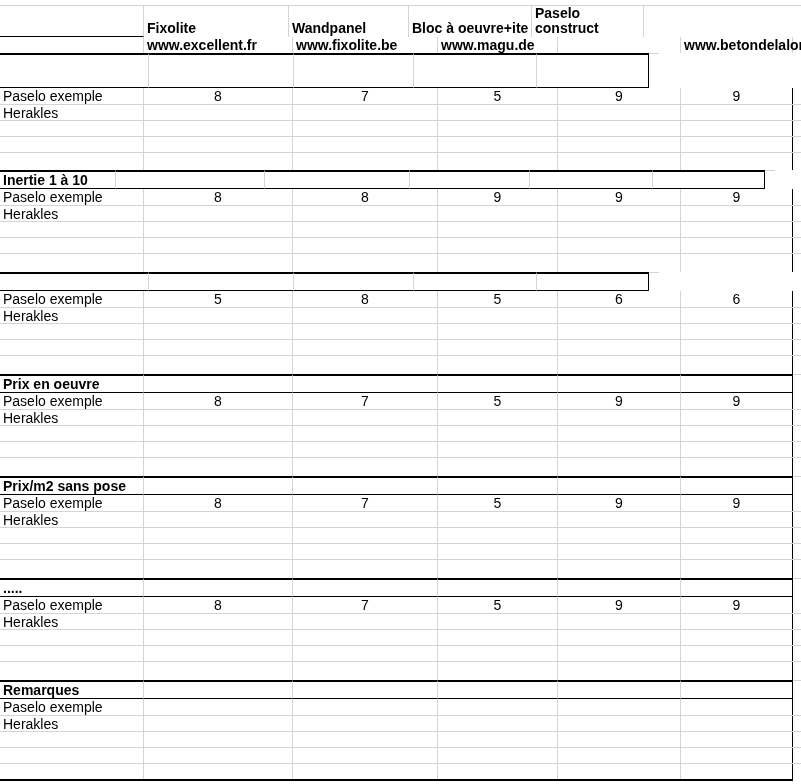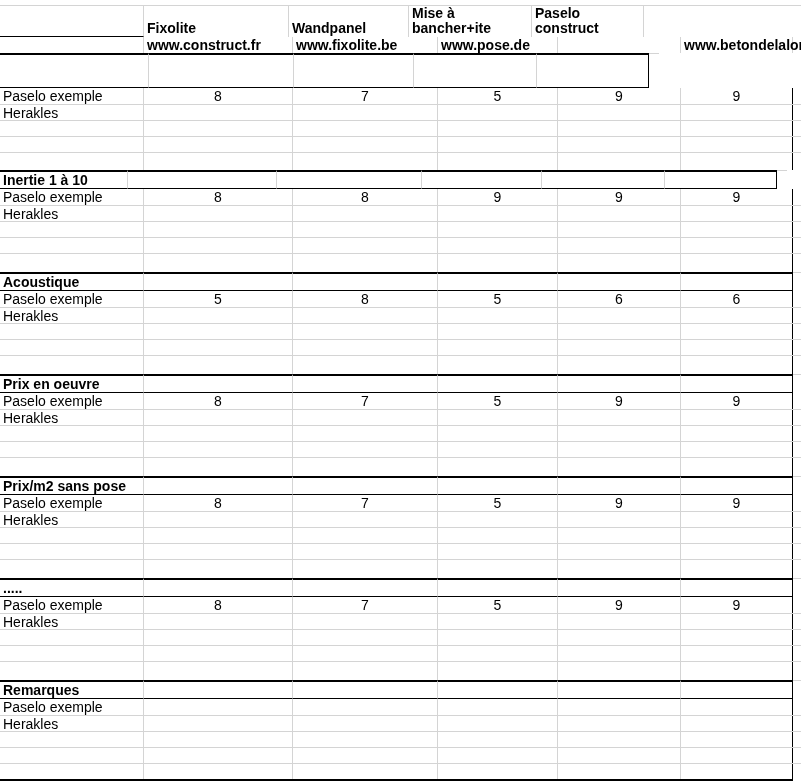--- a/index.html
+++ b/index.html
@@ -38,29 +38,29 @@
 </style>
 </head>
 <body>
 
 <div class="sheet">
     <div class="row" style="height: 5px;"></div>
     <div class="row gt" style="height: 32px;">
       <div class="cell colA ab" style="width: 144px;"></div>
       <div class="cell b nm" style="width: 145px;">Fixolite</div>
       <div class="cell b nm" style="width: 120px;">Wandpanel</div>
-      <div class="cell b nm" style="width: 123px;">Mise à bancher+ite</div>
+      <div class="cell b nm" style="width: 123px;">Bloc à oeuvre+ite</div>
       <div class="cell b nm" style="width: 112px;">Paselo construct</div>
       <div class="cell colG " style="width: 10px;"></div>
     </div>
     <div class="row" style="height: 16px;">
       <div class="cell colA " style="width: 144px;"></div>
-      <div class="cell b" style="width: 149px;">www.construct.fr</div>
+      <div class="cell b" style="width: 149px;">www.excellent.fr</div>
       <div class="cell b" style="width: 145px;">www.fixolite.be</div>
-      <div class="cell b" style="width: 120px;">www.pose.de</div>
+      <div class="cell b" style="width: 120px;">www.magu.de</div>
       <div class="cell b" style="width: 123px;"></div>
       <div class="cell b" style="width: 112px;">www.betondelalom</div>
       <div class="cell colG " style="width: 10px;"></div>
     </div>
     <div class="row" style="height: 35px;">
       <div class="cell sec" style="width: 149px;"></div>
       <div class="cell sec" style="width: 145px;"></div>
       <div class="cell sec" style="width: 120px;"></div>
       <div class="cell sec" style="width: 123px;"></div>
       <div class="cell sec rb" style="width: 112px;"></div>
@@ -105,21 +105,21 @@
     <div class="row gt" style="height: 18px;">
       <div class="cell colA " style="width: 144px;"></div>
       <div class="cell " style="width: 149px;"></div>
       <div class="cell " style="width: 145px;"></div>
       <div class="cell " style="width: 120px;"></div>
       <div class="cell " style="width: 123px;"></div>
       <div class="cell rb" style="width: 112px;"></div>
       <div class="cell colG " style="width: 10px;"></div>
     </div>
     <div class="row" style="height: 19px;">
-      <div class="cell colA b sec" style="width: 128px;">Inertie 1 à 10</div>
+      <div class="cell colA b sec" style="width: 116px;">Inertie 1 à 10</div>
       <div class="cell sec" style="width: 149px;"></div>
       <div class="cell sec" style="width: 145px;"></div>
       <div class="cell sec" style="width: 120px;"></div>
       <div class="cell sec" style="width: 123px;"></div>
       <div class="cell sec rb" style="width: 112px;"></div>
       <div class="cell colG gtc" style="width: 10px;"></div>
     </div>
     <div class="row" style="height: 16px;">
       <div class="cell colA " style="width: 144px;">Paselo exemple</div>
       <div class="cell num" style="width: 149px;">8</div>
@@ -159,21 +159,20 @@
     <div class="row gt" style="height: 19px;">
       <div class="cell colA " style="width: 144px;"></div>
       <div class="cell " style="width: 149px;"></div>
       <div class="cell " style="width: 145px;"></div>
       <div class="cell " style="width: 120px;"></div>
       <div class="cell " style="width: 123px;"></div>
       <div class="cell rb" style="width: 112px;"></div>
       <div class="cell colG " style="width: 10px;"></div>
     </div>
     <div class="row" style="height: 19px;">
-      <div class="cell colA b sec" style="width: 144px;">Acoustique</div>
       <div class="cell sec" style="width: 149px;"></div>
       <div class="cell sec" style="width: 145px;"></div>
       <div class="cell sec" style="width: 120px;"></div>
       <div class="cell sec" style="width: 123px;"></div>
       <div class="cell sec rb" style="width: 112px;"></div>
       <div class="cell colG gtc" style="width: 10px;"></div>
     </div>
     <div class="row" style="height: 16px;">
       <div class="cell colA " style="width: 144px;">Paselo exemple</div>
       <div class="cell num" style="width: 149px;">5</div>

